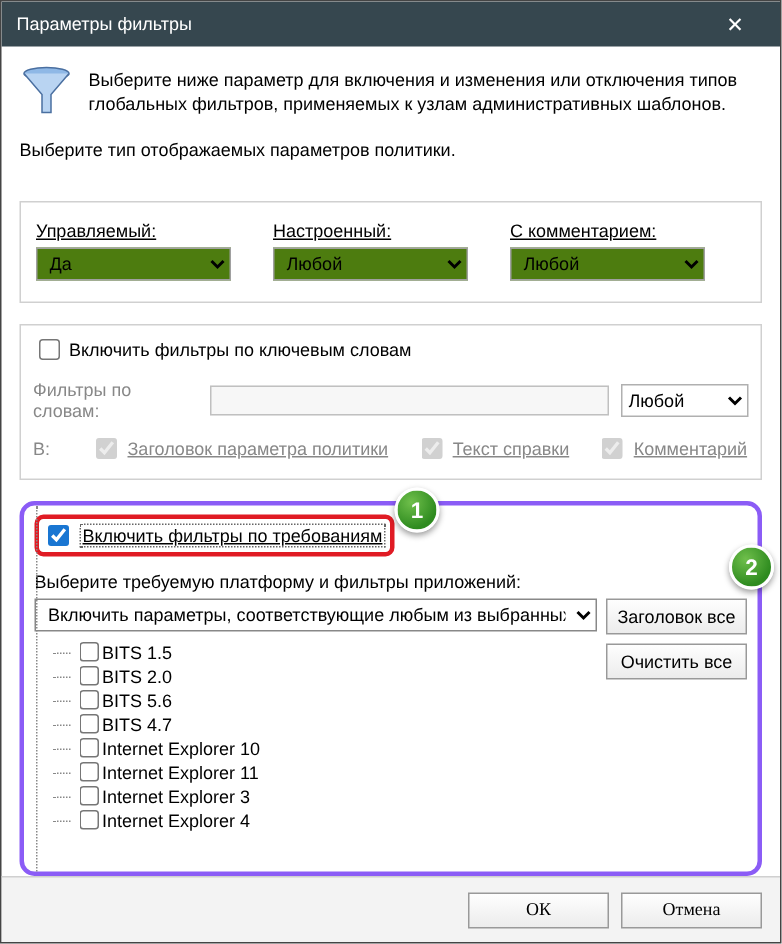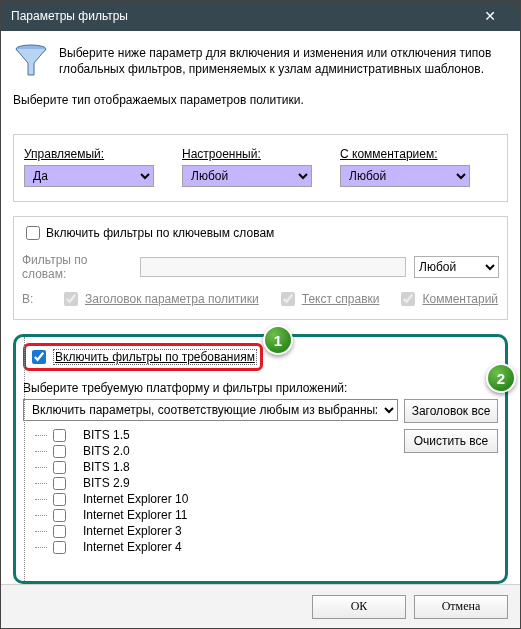--- a/index.html
+++ b/index.html
@@ -22,40 +22,40 @@
   .section-label { margin-bottom: 6px; }
 
   .group1 {
     border: 1px solid #d0d0d0; padding: 12px 10px 14px 10px; display: flex; gap: 28px;
     margin-bottom: 14px;
     margin-top: 27px;
   }
   .col { display: flex; flex-direction: column; gap: 4px; width: 130px; }
   .col-label { text-decoration: underline; }
   select.dd {
-    height: 22px; border: 1px solid #a0a0a0; background: #c4b5fd; padding: 0 4px;
+    height: 22px; border: 1px solid #a0a0a0; background: #4d7c0f; padding: 0 4px;
   }
 
   .keyword-block { border: 1px solid #d0d0d0; padding: 6px 8px 10px 8px; margin-bottom: 8px; }
   .kw-check { display: flex; align-items: center; gap: 3px; margin-bottom: 10px; }
   .kw-check input[type=checkbox] { width: 14px; height: 14px; }
   .kw-row { display: flex; align-items: center; gap: 8px; margin-bottom: 8px; }
   .kw-row .lbl { width: 110px; color: #888; }
   .kw-row input[type=text] {
     flex: 1; height: 20px; border: 1px solid #c0c0c0; background: #f7f7f7; color: #888;
   }
   .kw-row select { width: 85px; height: 22px; border: 1px solid #b0b0b0; background:#fff; }
   .kw-row2 { display: flex; align-items: center; gap: 18px; color: #888; }
   .kw-row2 .short { width: 20px; }
   .chk { display: flex; align-items: center; gap: 4px; }
   .chk input { width:14px; height:14px; accent-color:#888; }
   .chk .ul { text-decoration: underline; }
 
   
-  .req-wrap { position: relative; border: 3px solid #0f766e; border-radius: 10px; padding: 6px 7px 8px 7px; margin-top: 2px; }
+  .req-wrap { position: relative; border: 3px solid #8b5cf6; border-radius: 10px; padding: 6px 7px 8px 7px; margin-top: 2px; }
   .req-check { display: flex; align-items: center; gap: 6px; position: relative; }
   .req-check input { width:14px; height:14px; accent-color:#1976d2; }
   .highlight-box {
     border: 3px solid #e01b24; border-radius: 6px; padding: 1px 4px 1px 2px; display:inline-flex; align-items:center; gap:5px;
     position: relative;
   }
 
   .marker {
     position: absolute; width: 30px; height: 30px; border-radius: 50%;
     background: radial-gradient(circle at 35% 30%, #6fbf4b, #2e8b1f 70%);
@@ -67,21 +67,21 @@
   .marker2 { top: 362px; right: 4px; }
 
   .req-body { margin-top: 10px; }
   .req-label { margin-bottom: 4px; color:#000; }
   .req-row { display:flex; gap:6px; align-items:flex-start; }
   .req-left { flex:1; display:flex; flex-direction:column; gap:4px; }
   .req-select { width:100%; height:22px; border:1px solid #888; background:#fff; padding:0 4px; }
   .req-list {
     background:#fff; overflow:auto; height: 148px; padding: 2px 4px;
   }
-  .tree-item { display:flex; align-items:flex-end; gap:17px; padding:1px 0 1px 26px; position:relative; white-space: nowrap; }
+  .tree-item { display:flex; align-items:flex-start; gap:2px; padding:1px 0 1px 26px; position:relative; white-space: nowrap; }
   .tree-item::before {
     content:""; position:absolute; left:8px; top:50%; width:12px; border-top:1px dotted #888;
   }
   .tree-vert { position:absolute; left:8px; top:0; bottom:0; border-left:1px dotted #888; }
   .tree-item input { width:13px; height:13px; margin:0; }
   .req-right { display:flex; flex-direction:column; gap:6px; width:94px; }
   .btn {
     height: 24px; border:1px solid #999; background:linear-gradient(#fefefe,#ececec);
     display:flex; align-items:center; justify-content:center; cursor:pointer;
     padding: 0 4px; white-space: nowrap; font-size: 12px;
@@ -176,25 +176,25 @@
           <div class="tree-item">
                 <input type="checkbox" style="">
                 <span>BITS 1.5</span>
               </div>
               <div class="tree-item">
                 <input type="checkbox" style="">
                 <span>BITS 2.0</span>
               </div>
               <div class="tree-item">
                 <input type="checkbox" style="">
-                <span>BITS 1.8</span>
-              </div>
-              <div class="tree-item">
-                <input type="checkbox" style="">
-                <span>BITS 2.9</span>
+                <span>BITS 5.6</span>
+              </div>
+              <div class="tree-item">
+                <input type="checkbox" style="">
+                <span>BITS 4.7</span>
               </div>
               <div class="tree-item">
                 <input type="checkbox" style="">
                 <span>Internet Explorer 10</span>
               </div>
               <div class="tree-item">
                 <input type="checkbox" style="">
                 <span>Internet Explorer 11</span>
               </div>
               <div class="tree-item">

